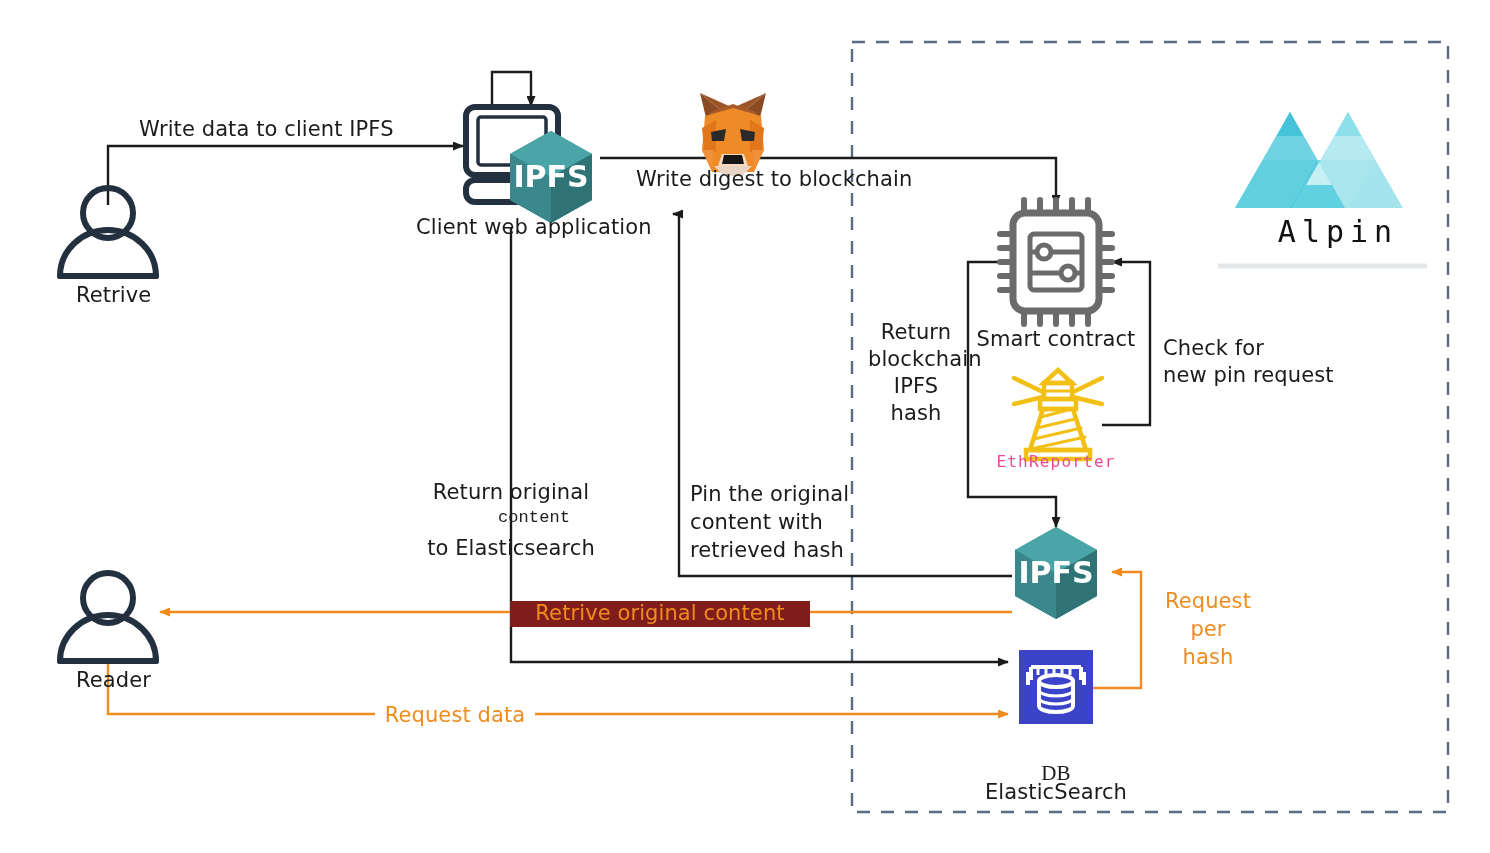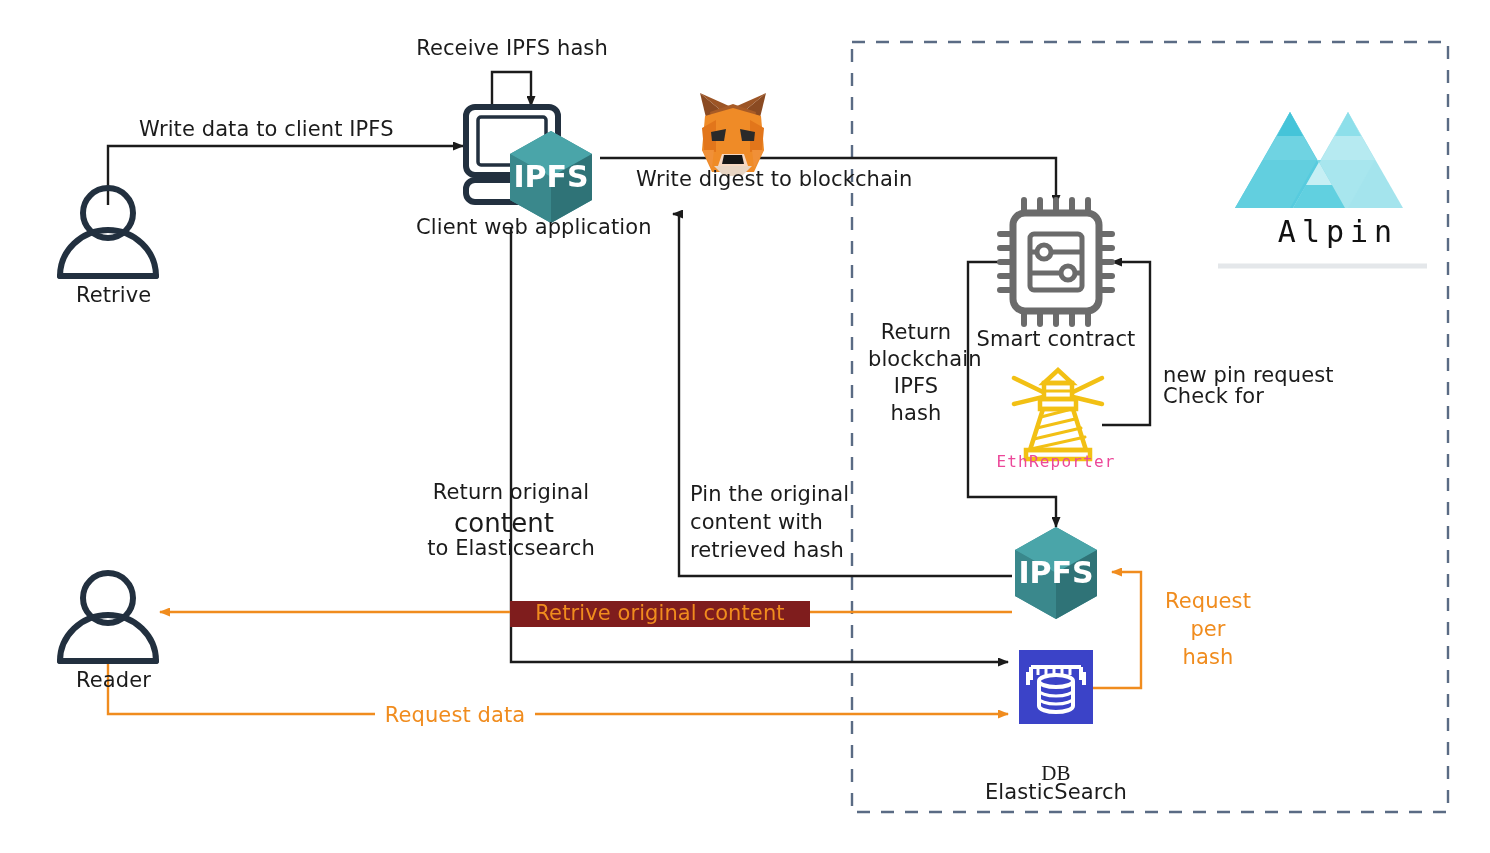--- a/index.html
+++ b/index.html
@@ -255,40 +255,39 @@
 
   <div class="lbl center" style="left:976px; top:327px; width:160px; font-size:21px;">Smart contract</div>
 
   <div class="lbl center mono" style="left:976px; top:452px; width:160px; font-size:16px;">EthReporter</div>
 
   <div class="lbl center" style="left:976px; top:735px; width:160px; font-size:21px;margin-top:45px;">ElasticSearch</div>
   <div class="lbl center" style="left:976px; top:761px; width:160px; font-size:21px;font-family:Liberation Serif, serif;">DB</div>
 
   <div class="lbl center bigmono" style="left:1238px; top:214px; width:200px; font-size:30px;">Alpin</div>
 
-  <div class="lbl center" style="left:397px; top:36px; width:230px; font-size:21px;">Receive IPFS hash</div>
 
   <div class="lbl" style="left:139px; top:117px; font-size:21px;">Write data to client IPFS</div>
 
   <div class="lbl" style="left:636px; top:167px; font-size:21px;">Write digest to blockchain</div>
 
-  <div class="lbl" style="left:1163px; top:336px; font-size:21px;margin-top:48px;">Check for</div>
+  <div class="lbl" style="left:1163px; top:336px; font-size:21px;">Check for</div>
   <div class="lbl" style="left:1163px; top:363px; font-size:21px;">new pin request</div>
 
   <div class="lbl center" style="left:868px; top:320px; width:96px; font-size:21px;">Return</div>
   <div class="lbl center" style="left:868px; top:347px; width:96px; font-size:21px;">blockchain</div>
   <div class="lbl center" style="left:868px; top:374px; width:96px; font-size:21px;">IPFS</div>
   <div class="lbl center" style="left:868px; top:401px; width:96px; font-size:21px;">hash</div>
 
   <div class="lbl" style="left:690px; top:482px; font-size:21px;">Pin the original</div>
   <div class="lbl" style="left:690px; top:510px; font-size:21px;">content with</div>
   <div class="lbl" style="left:690px; top:538px; font-size:21px;">retrieved hash</div>
 
   <div class="lbl center" style="left:400px; top:480px; width:222px; font-size:21px;">Return original</div>
-  <div class="lbl center" style="left:393px; top:508px; width:222px; font-size:26px;">content</div>
+  <div class="lbl center" style="left:423px; top:508px; width:222px; font-size:17px;font-family:Liberation Mono, monospace;">content</div>
   <div class="lbl center" style="left:400px; top:536px; width:222px; font-size:21px;">to Elasticsearch</div>
 
   <div class="lbl center orange" style="left:510px; top:601px; width:300px; font-size:21px; background:#7f1d1d;">Retrive original content</div>
 
   <div class="lbl center orange" style="left:1148px; top:589px; width:120px; font-size:21px;">Request</div>
   <div class="lbl center orange" style="left:1148px; top:617px; width:120px; font-size:21px;">per</div>
   <div class="lbl center orange" style="left:1148px; top:645px; width:120px; font-size:21px;">hash</div>
 
   <div class="lbl center orange" style="left:375px; top:703px; width:160px; font-size:21px; background:#ffffff;">Request data</div>
 

